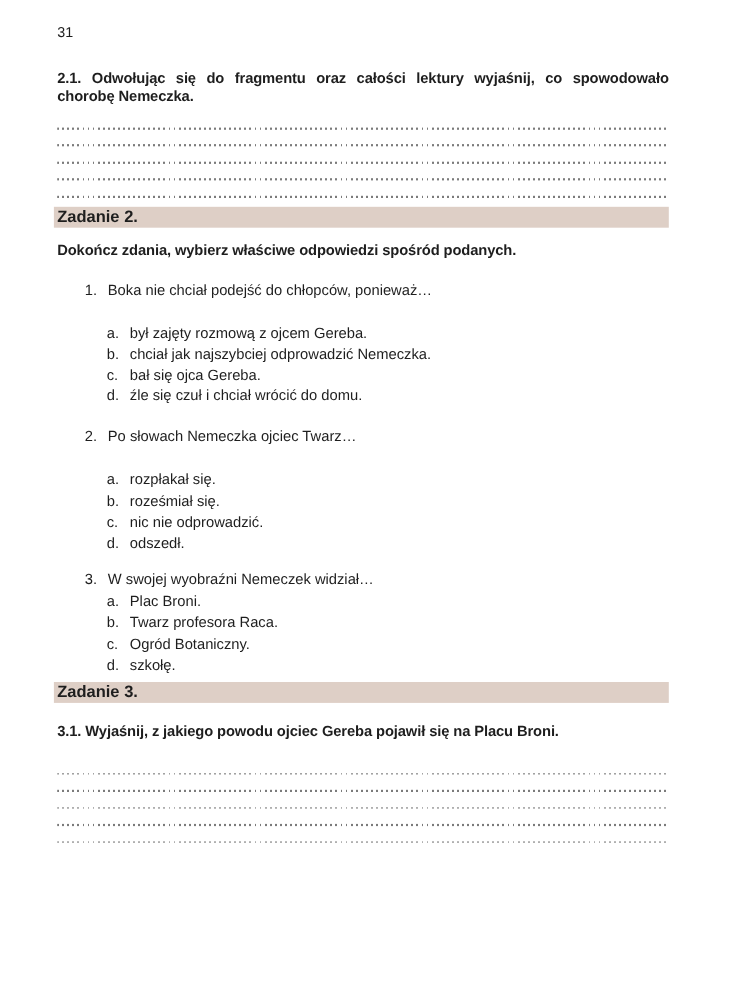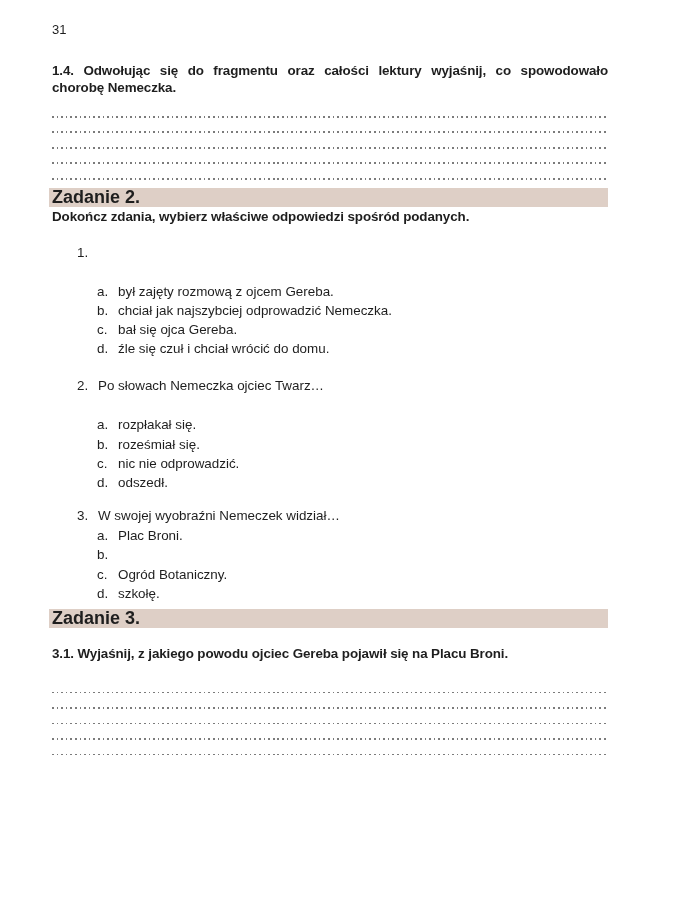--- a/index.html
+++ b/index.html
@@ -43,25 +43,25 @@
     background:repeating-linear-gradient(to right,var(--dots) 0 1.7px,transparent 1.7px 4.6px);
   }
   .sec-13{margin-top:12px;}
   .sec-13 .dots{margin-top:7px;}
   .band{
     margin-top:6px;
     margin-left:-3px;
     padding-left:3px;
     background:var(--band);
     font-weight:bold;
-    font-size:18px;
+    font-size:15px;
     height:19.5px;
     line-height:19.5px;
   }
-  .instruction{margin-top:2px;}
+  .instruction{margin-top:13px;}
   .mcq-list{margin-top:18px;}
   .mcq{margin-left:25px;}
   .mcq + .mcq{margin-top:19px;}
   .mcq-3{margin-top:15px !important;}
   .qrow{display:flex;font-size:13.4px;line-height:17px;}
   .qnum{flex:0 0 21px;}
   .opts{margin-left:20px;margin-top:2px;}
   .opts.gap{margin-top:21px;}
   .orow{display:flex;font-size:13.4px;line-height:19.2px;}
   .olet{flex:0 0 21px;}
@@ -69,39 +69,40 @@
   .sec-z3 .dots{margin-top:17px;}
 </style>
 </head>
 <body>
 
 <div class="page">
 
   <div class="pagenum">31</div>
 
   <section class="sec-12">
-    <p class="h just">1.4. Odwołując się do fragmentu oraz całości lektury wyjaśnij, co spowodowało</p>
+    <p class="h just">2.1. Odwołując się do fragmentu oraz całości lektury wyjaśnij, co spowodowało</p>
     <p class="h">chorobę Nemeczka.</p>
     <div class="dots" id="dots-q12">
         <div class="dotline"></div>
         <div class="dotline"></div>
         <div class="dotline"></div>
         <div class="dotline"></div>
         <div class="dotline"></div>
       </div>
   </section>
 
 
   <section class="sec-z2">
     <div class="band">Zadanie 2.</div>
     <p class="h instruction">Dokończ zdania, wybierz właściwe odpowiedzi spośród podanych.</p>
     <div class="mcq-list" id="mcq">
         <div class="mcq">
           <div class="qrow">
             <span class="qnum">1.</span>
+            <span>Boka nie chciał podejść do chłopców, ponieważ…</span>
           </div>
           <div class="opts gap">
             <div class="orow">
               <span class="olet">a.</span>
               <span>był zajęty rozmową z ojcem Gereba.</span>
             </div>
             <div class="orow">
               <span class="olet">b.</span>
               <span>chciał jak najszybciej odprowadzić Nemeczka.</span>
             </div>
@@ -144,20 +145,21 @@
             <span class="qnum">3.</span>
             <span>W swojej wyobraźni Nemeczek widział…</span>
           </div>
           <div class="opts">
             <div class="orow">
               <span class="olet">a.</span>
               <span>Plac Broni.</span>
             </div>
             <div class="orow">
               <span class="olet">b.</span>
+              <span>Twarz profesora Raca.</span>
             </div>
             <div class="orow">
               <span class="olet">c.</span>
               <span>Ogród Botaniczny.</span>
             </div>
             <div class="orow">
               <span class="olet">d.</span>
               <span>szkołę.</span>
             </div>
           </div>

